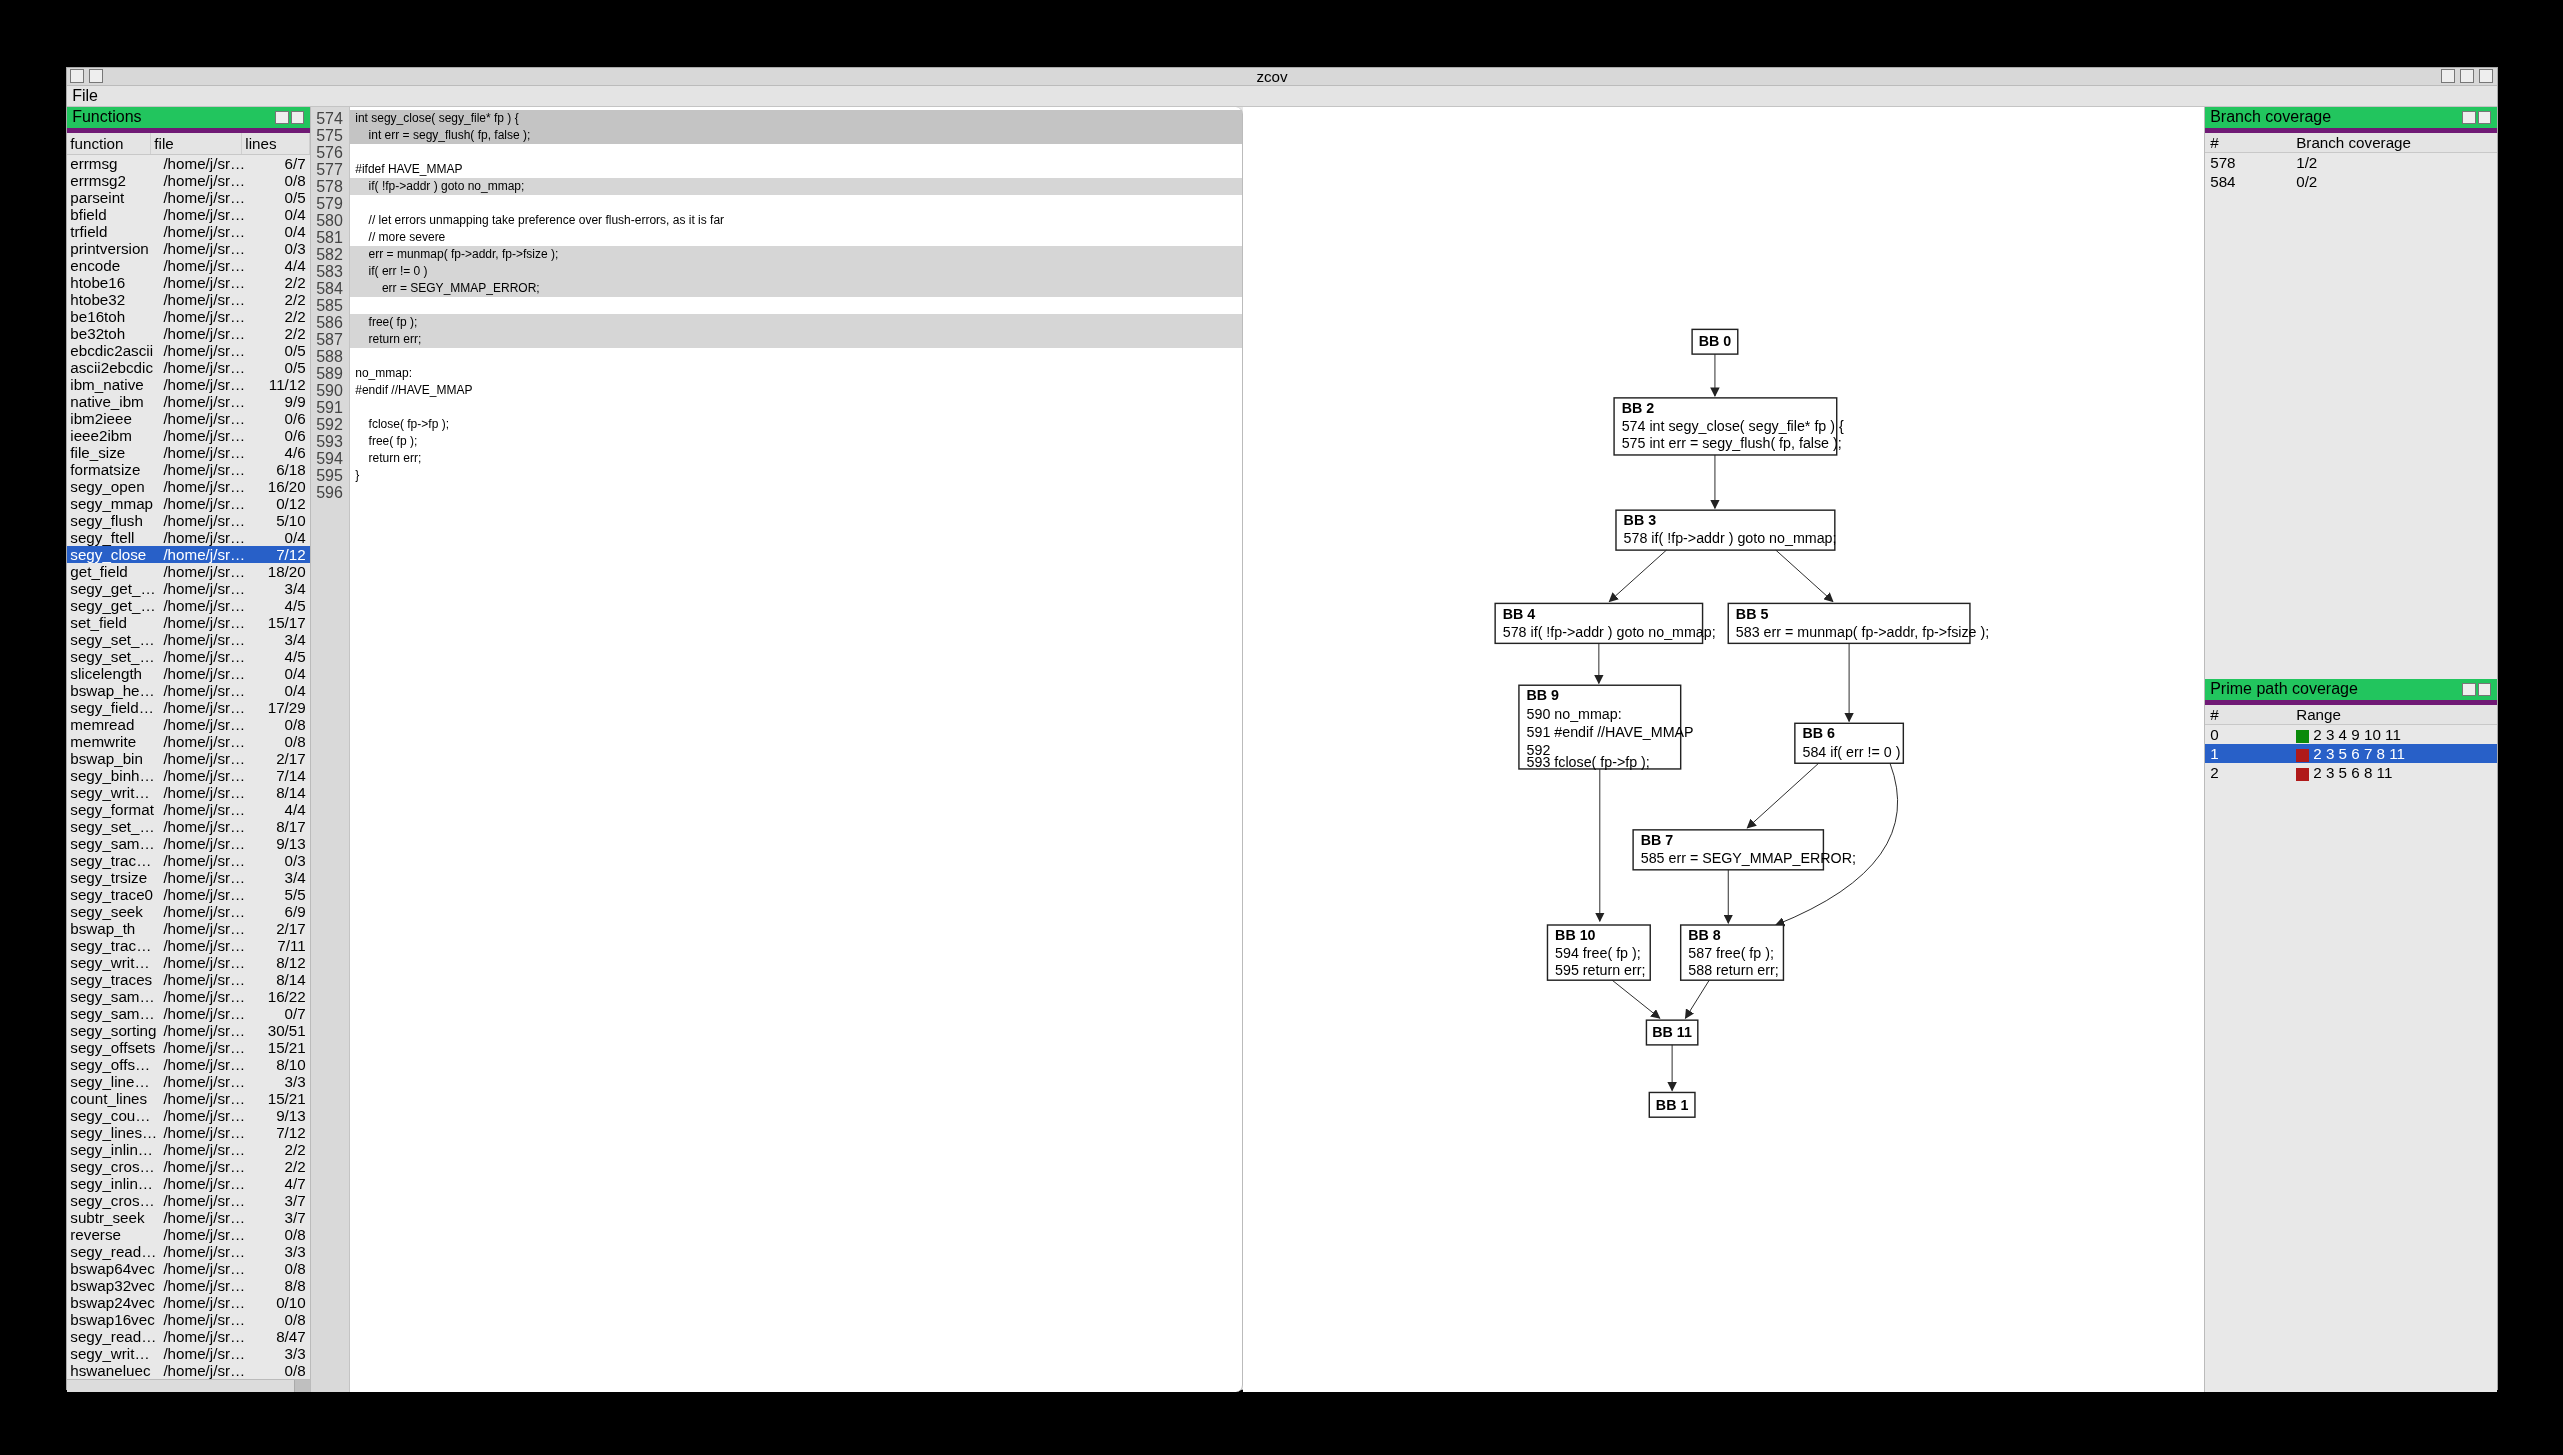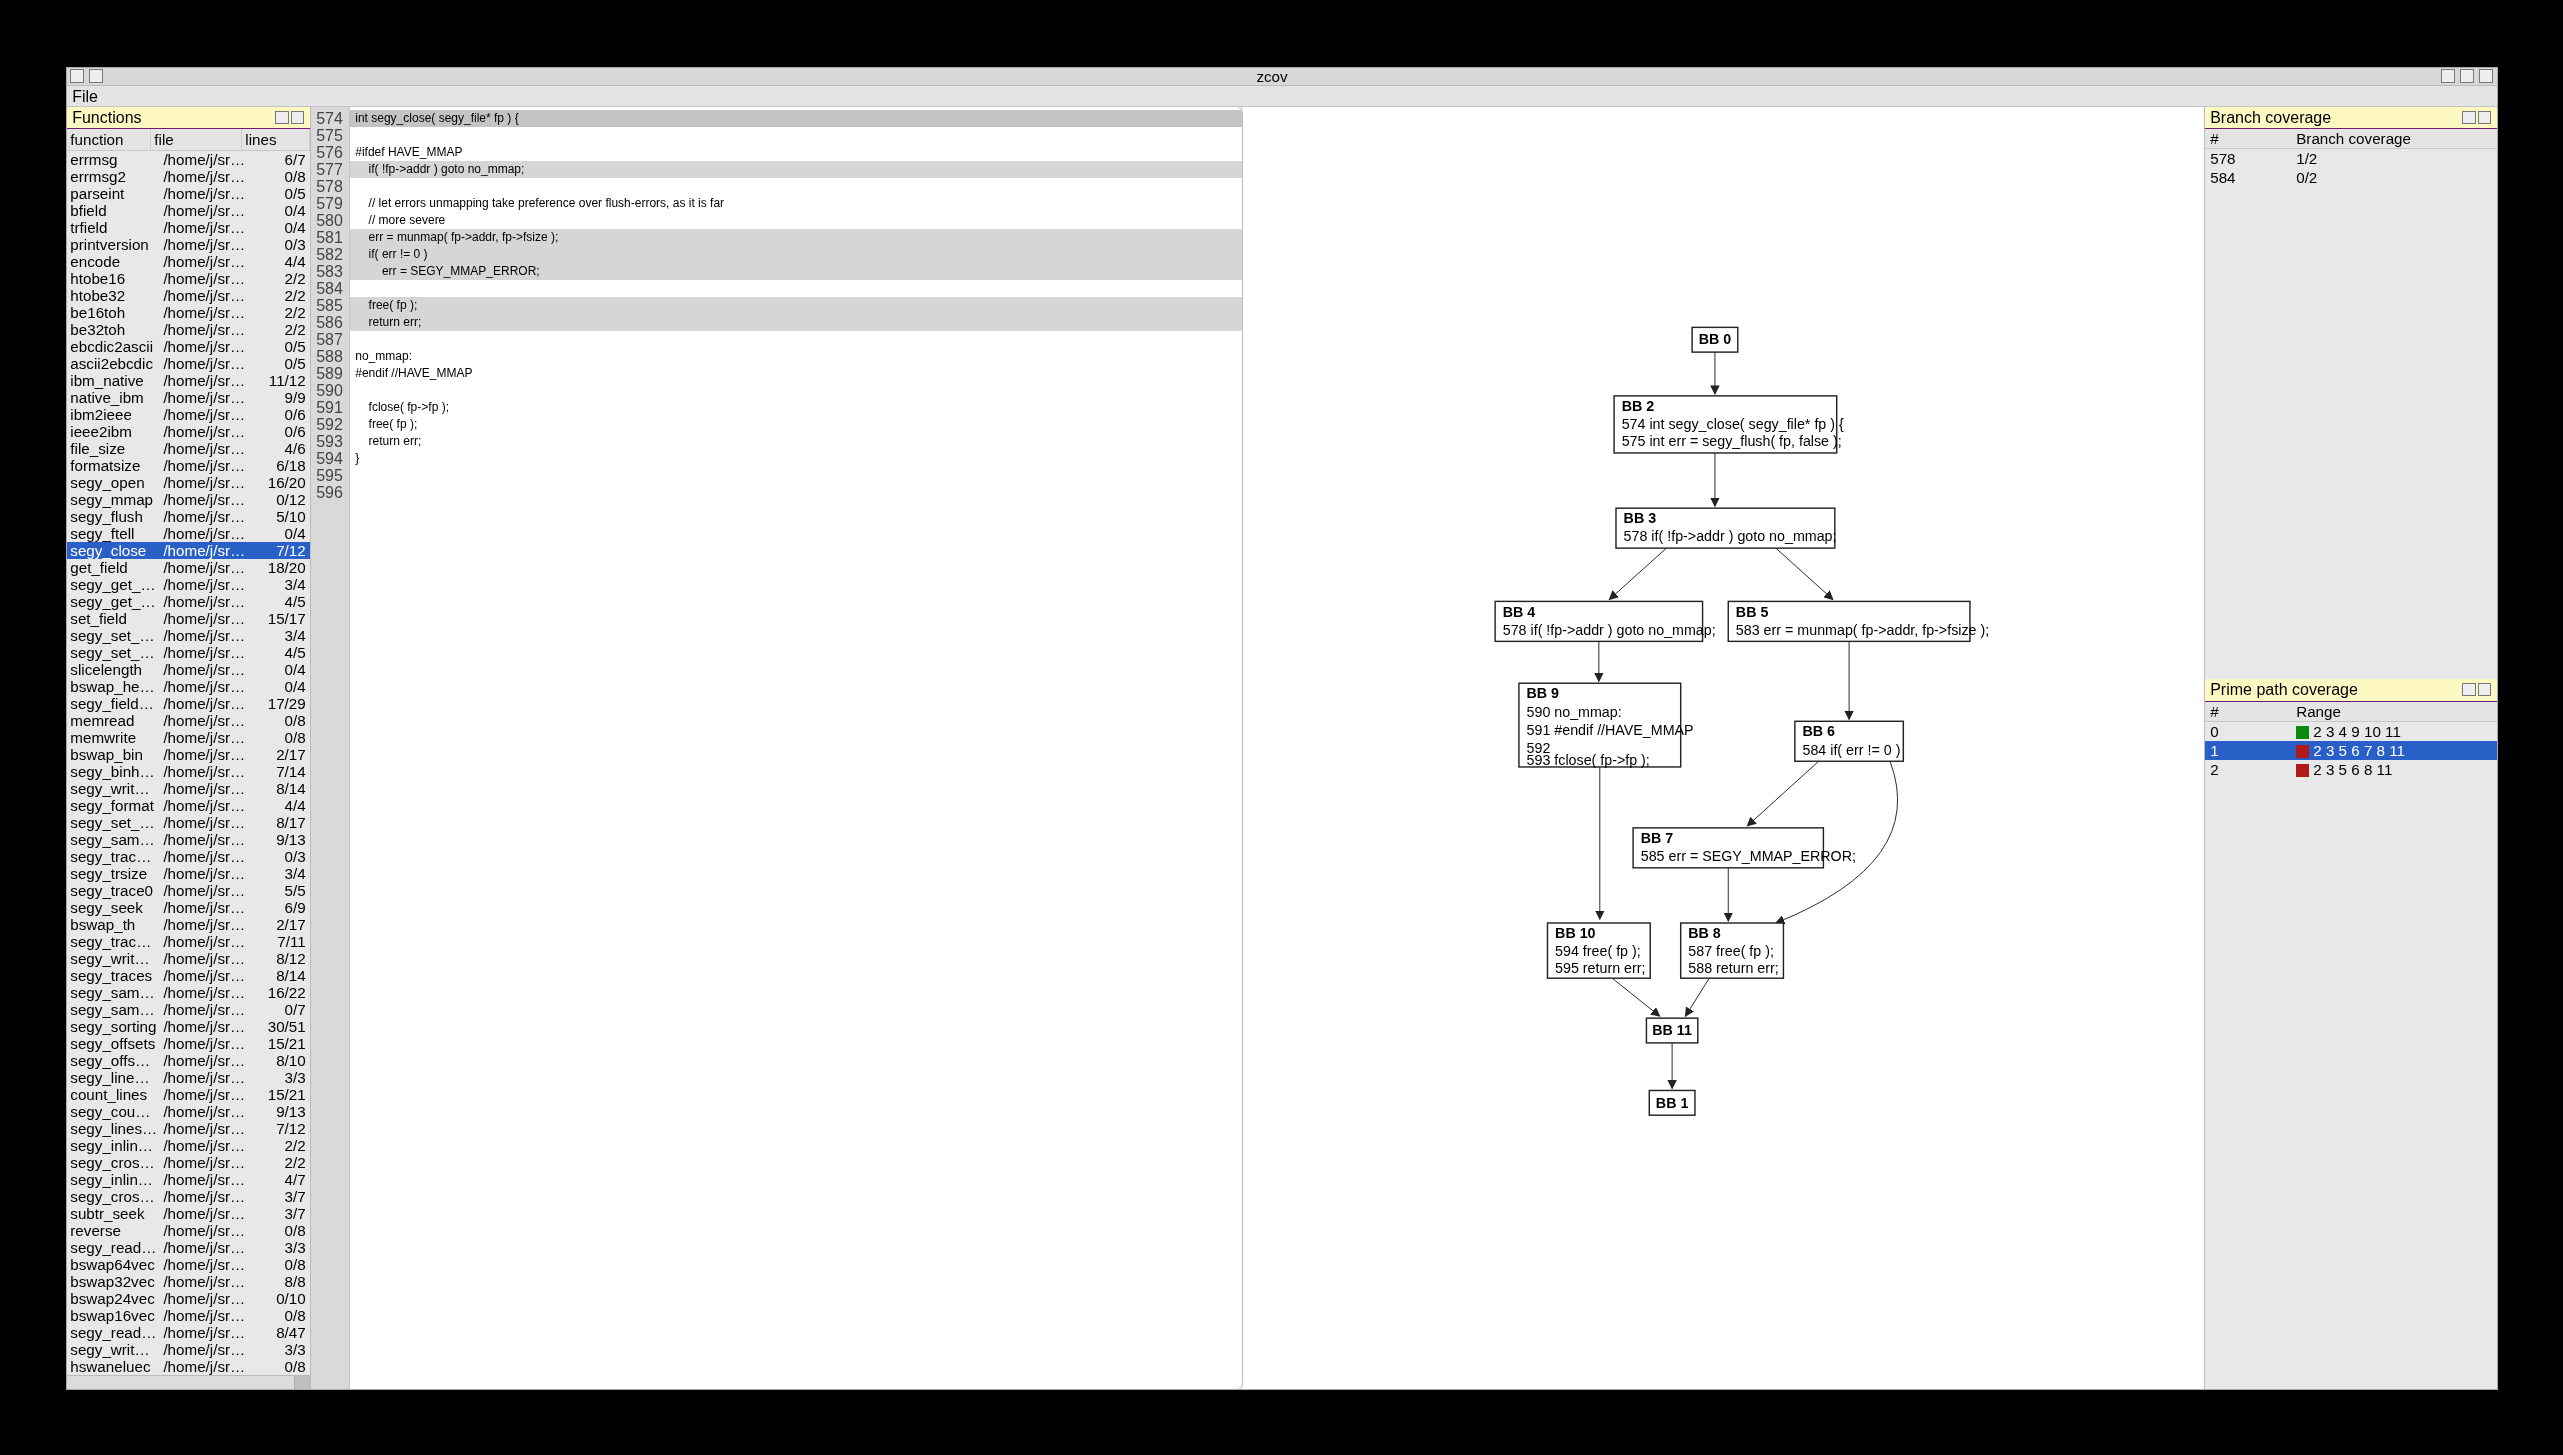--- a/index.html
+++ b/index.html
@@ -5,21 +5,21 @@
 * { margin:0; padding:0; box-sizing:border-box; font-family:sans-serif; }
 body { background:#000; width:2563px; height:1456px; display:flex; align-items:center; justify-content:center;}
 .window { background:#e8e8e8; width:2432px; height:1323px; display:flex; flex-direction:column; border:1px solid #aaa; font-size:16px; }
 .titlebar { background:#d8d8d8; height:21px; display:flex; align-items:center; border-bottom:1px solid #bbb; padding:0 3.8px; }
 .title { flex:1; text-align:center; font-size:15.2px;}
 .title-icons { display:flex; gap:5.7px; }
 .icon-sq { width:13.3px; height:13.3px; border:1px solid #777; background:#eee; display:inline-block;}
 .menubar { background:#e4e4e4; height:21px; padding:1.9px 5.7px; font-size:16px; border-bottom:1px solid #c4c4c4;}
 .content { flex:1; display:flex; }
 .left { width:244px; display:flex; flex-direction:column; border-right:1px solid #bbb; background:#e8e8e8;}
-.panel-header { background:#fef9c3; padding:1.9px 5.7px; display:flex; align-items:center; border-bottom:1px solid #701a75;}
+.panel-header { background:#22c55e; padding:1.9px 5.7px; display:flex; align-items:center; border-bottom:5px solid #701a75;}
 .panel-header span { flex:1; font-size:16px;}
 .panel-header .hicons { display:flex; gap:1.9px; }
 .list-header { display:flex; background:#e4e4e4; border-bottom:1px solid #c8c8c8; font-size:15.2px;}
 .list-header > div { padding:1.9px 3.8px; border-right:1px solid #cfcfcf;}
 .col-func { width:84px; }
 .col-file { width:91px; }
 .col-lines { flex:1; }
 .func-list { flex:1; overflow:hidden; position:relative; background:#e8e8e8;}
 .func-row { display:flex; font-size:15.2px; line-height:17px; cursor:pointer;}
 .func-row.sel { background:#2860c8; color:#fff;justify-content:space-between; }
@@ -473,20 +473,21 @@
           <div>590</div>
           <div>591</div>
           <div>592</div>
           <div>593</div>
           <div>594</div>
           <div>595</div>
           <div>596</div>
         </div>
       <div class="codearea" id="codearea">
           <div class="codeline hl-grey">int segy_close( segy_file* fp ) {</div>
+          <div class="codeline hl-grey">    int err = segy_flush( fp, false );</div>
           <div class="codeline"> </div>
           <div class="codeline">#ifdef HAVE_MMAP</div>
           <div class="codeline hl-light">    if( !fp-&gt;addr ) goto no_mmap;</div>
           <div class="codeline"> </div>
           <div class="codeline">    // let errors unmapping take preference over flush-errors, as it is far</div>
           <div class="codeline">    // more severe</div>
           <div class="codeline hl-light">    err = munmap( fp-&gt;addr, fp-&gt;fsize );</div>
           <div class="codeline hl-light">    if( err != 0 )</div>
           <div class="codeline hl-light">        err = SEGY_MMAP_ERROR;</div>
           <div class="codeline"> </div>

